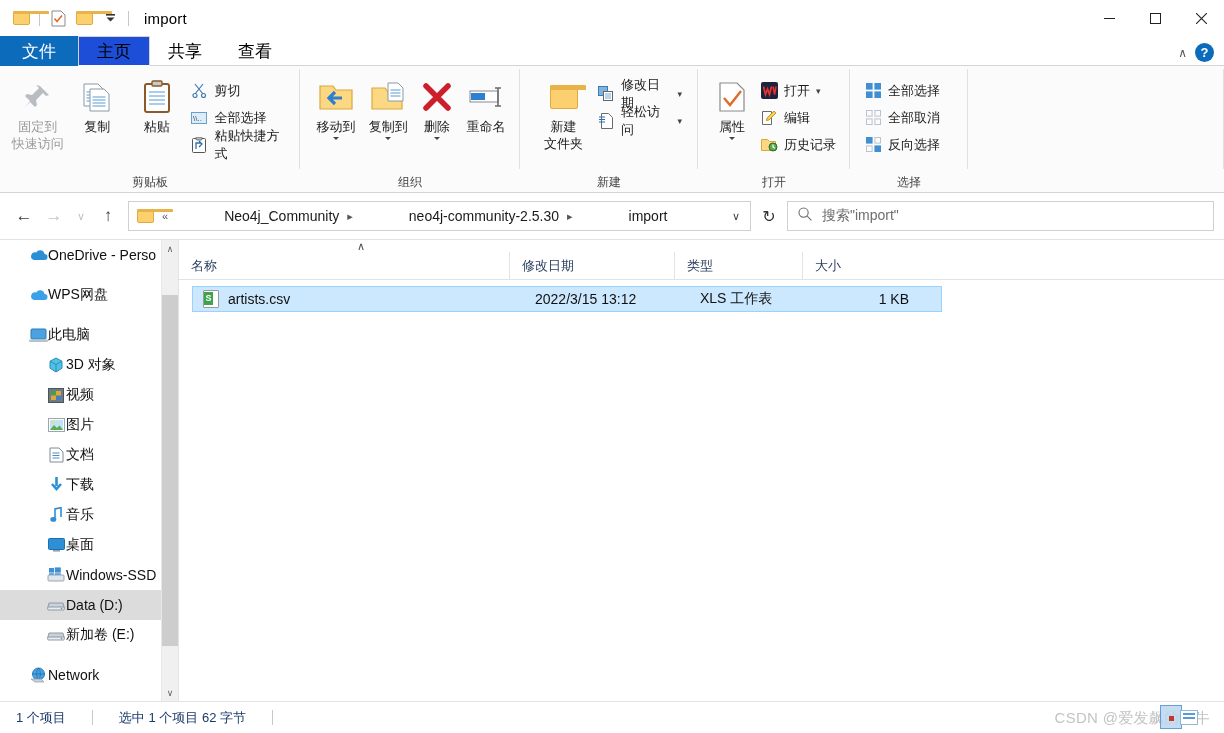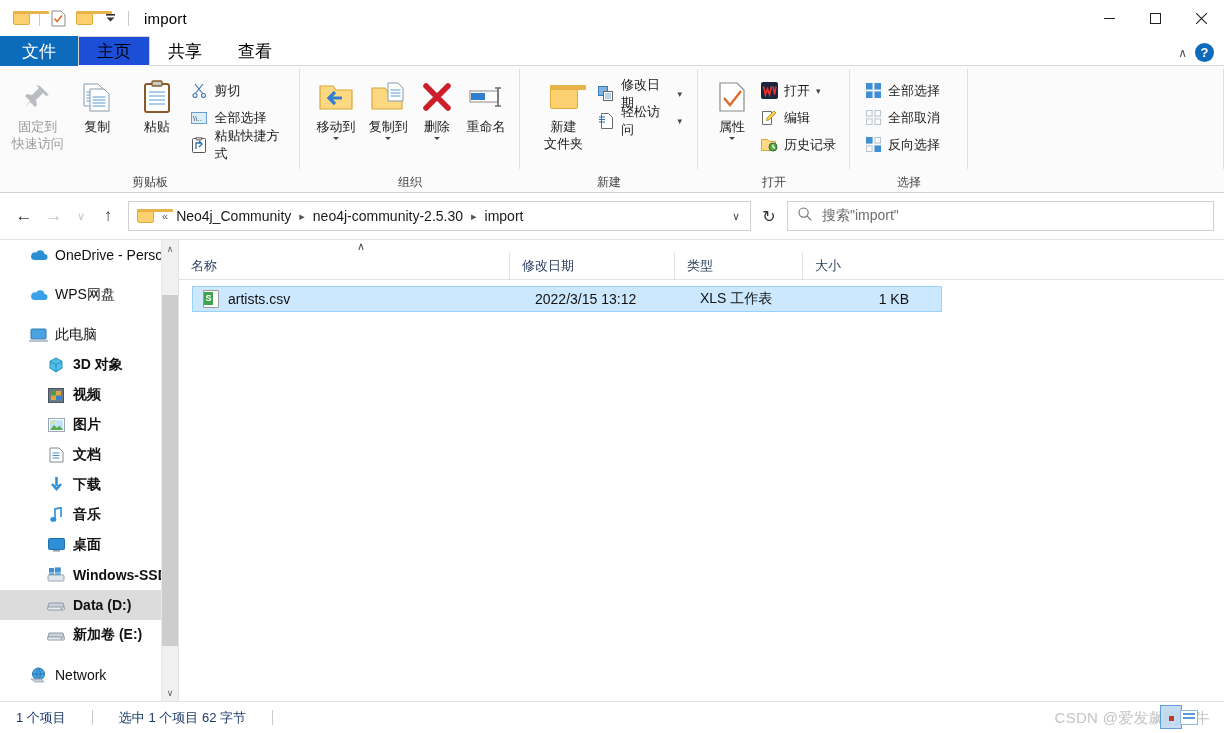--- a/index.html
+++ b/index.html
@@ -57,33 +57,33 @@
   .smallbtn { height: 23px; display: flex; align-items: center; gap: 6px; padding: 0 4px; font-size: 13px; color: #1a1a1a; }
   .smallbtn .ic { width: 18px; height: 18px; display:flex;align-items:center;justify-content:center; flex:0 0 18px;}
 
   
   .addrbar { height: 46px; display: flex; align-items: center; padding: 0 10px; gap: 2px; background:#fff; flex: 0 0 46px;}
   .navbtn { width: 28px; height: 30px; display: flex; align-items: center; justify-content: center; font-size: 17px; color: #3a3a3a; }
   .navbtn.dis { color: #c3c3c3; }
   .navbtn.small { width: 22px; font-size: 11px; }
   .crumbbox { flex: 1; height: 30px; border: 1px solid #d0d0d0; background: #fff; display: flex; align-items: center; padding: 0 6px; margin-left: 4px; }
   .crumbs { display: flex; align-items: center; font-size: 14px; color: #1a1a1a; gap: 2px; flex:1; }
-  .crumb { padding: 2px 4px; }
+  .crumb { padding: 2px 4px; margin-left: 48px; }
   .chev { color: #555; font-size: 11px; padding: 0 2px; }
   .dd { color: #444; font-size: 11px; padding-right: 4px; }
   .refresh { width: 32px; height: 30px; display:flex;align-items:center;justify-content:center; font-size: 16px; color:#333; }
   .searchbox { width: 427px; height: 30px; border: 1px solid #d0d0d0; display: flex; align-items: center; gap: 10px; padding: 0 10px; }
   .searchbox .ph { font-size: 14px; color: #6d6d6d; }
 
   
   .main { flex: 1; display: flex; min-height: 0; border-top: 1px solid #e3e3e3;}
   .sidebar { width: 178px; background: #fff; position: relative; overflow: hidden; flex: 0 0 178px; }
-  .navitem { height: 30px; display: flex; align-items: center; font-size: 14px; color: #111; padding-left: 28px; gap: 7px; white-space: nowrap; }
+  .navitem { height: 30px; display: flex; align-items: center; font-size: 14px; color: #111; padding-left: 28px; gap: 0; white-space: nowrap; }
   .navitem.sel { background: #dcdcdc; }
-  .navitem.ind1 { padding-left: 46px; font-weight: bold; }
+  .navitem.ind1 { padding-left: 46px; }
   .navitem .ic { width: 20px; flex: 0 0 20px; display:flex; align-items:center; justify-content:center; }
   .navgap { height: 10px; }
 
   .sbscroll { position: absolute; right: 0; top: 0; bottom: 0; width: 17px; background: #f0f0f0; border-left: 1px solid #e8e8e8; }
   .sbarrow { height: 17px; display: flex; align-items: center; justify-content: center; font-size: 9px; color: #606060; }
   .sbthumb { position: absolute; left: 0; right: 0; top: 55px; bottom: 55px; background: #cdcdcd; }
 
   .content { flex: 1; display: flex; flex-direction: column; background: #fff; border-left: 1px solid #e3e3e3; min-width:0;}
   .sortind { height: 12px; position: relative; }
   .sortind span { position: absolute; left: 178px; top: 0px; font-size: 11px; color: #4a4a4a; }

